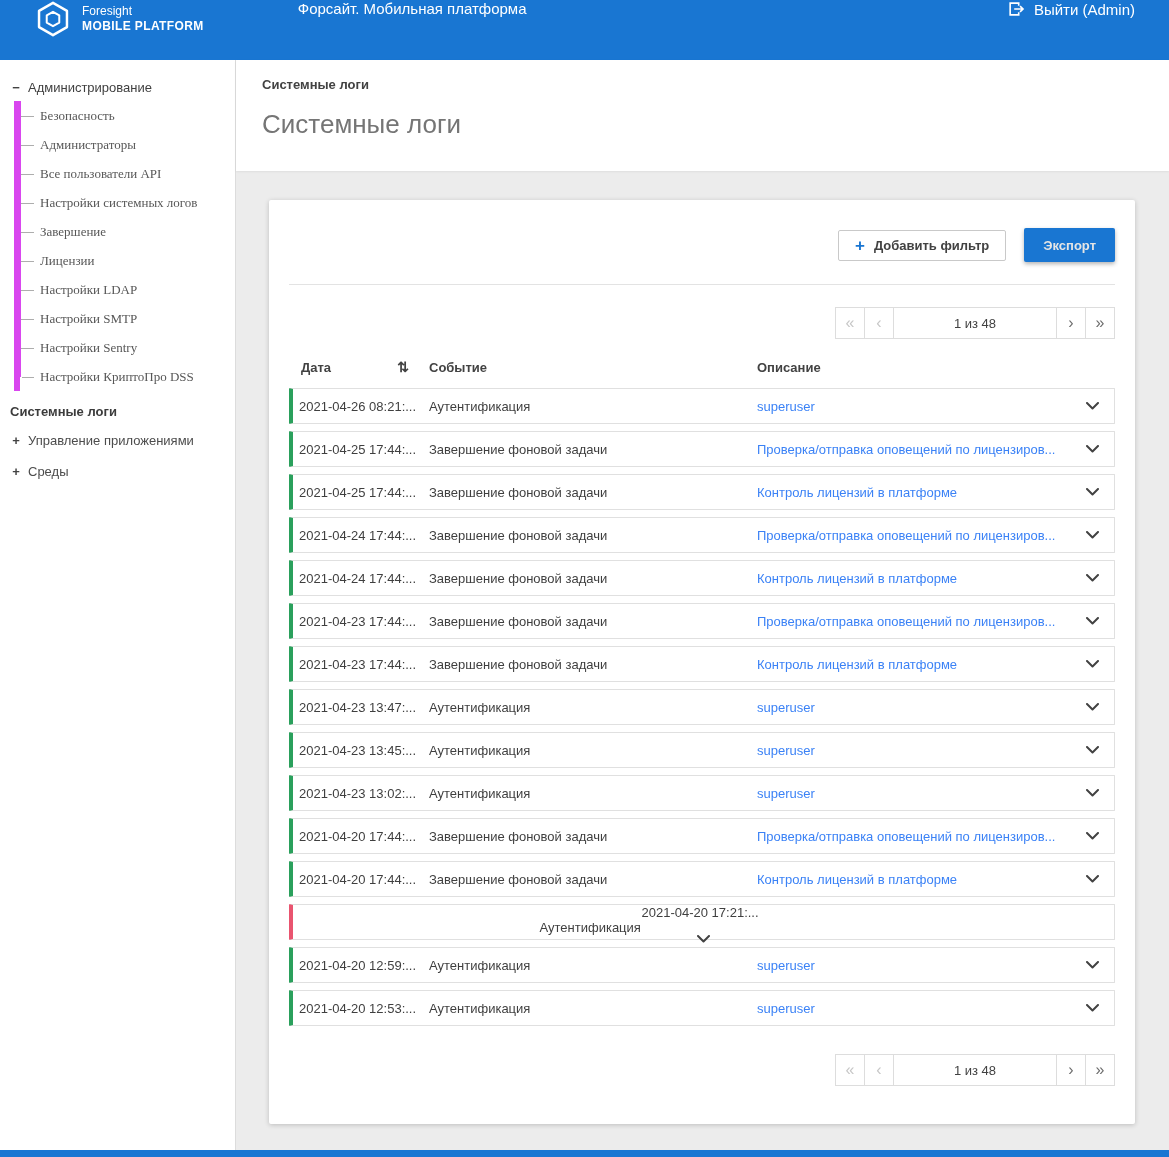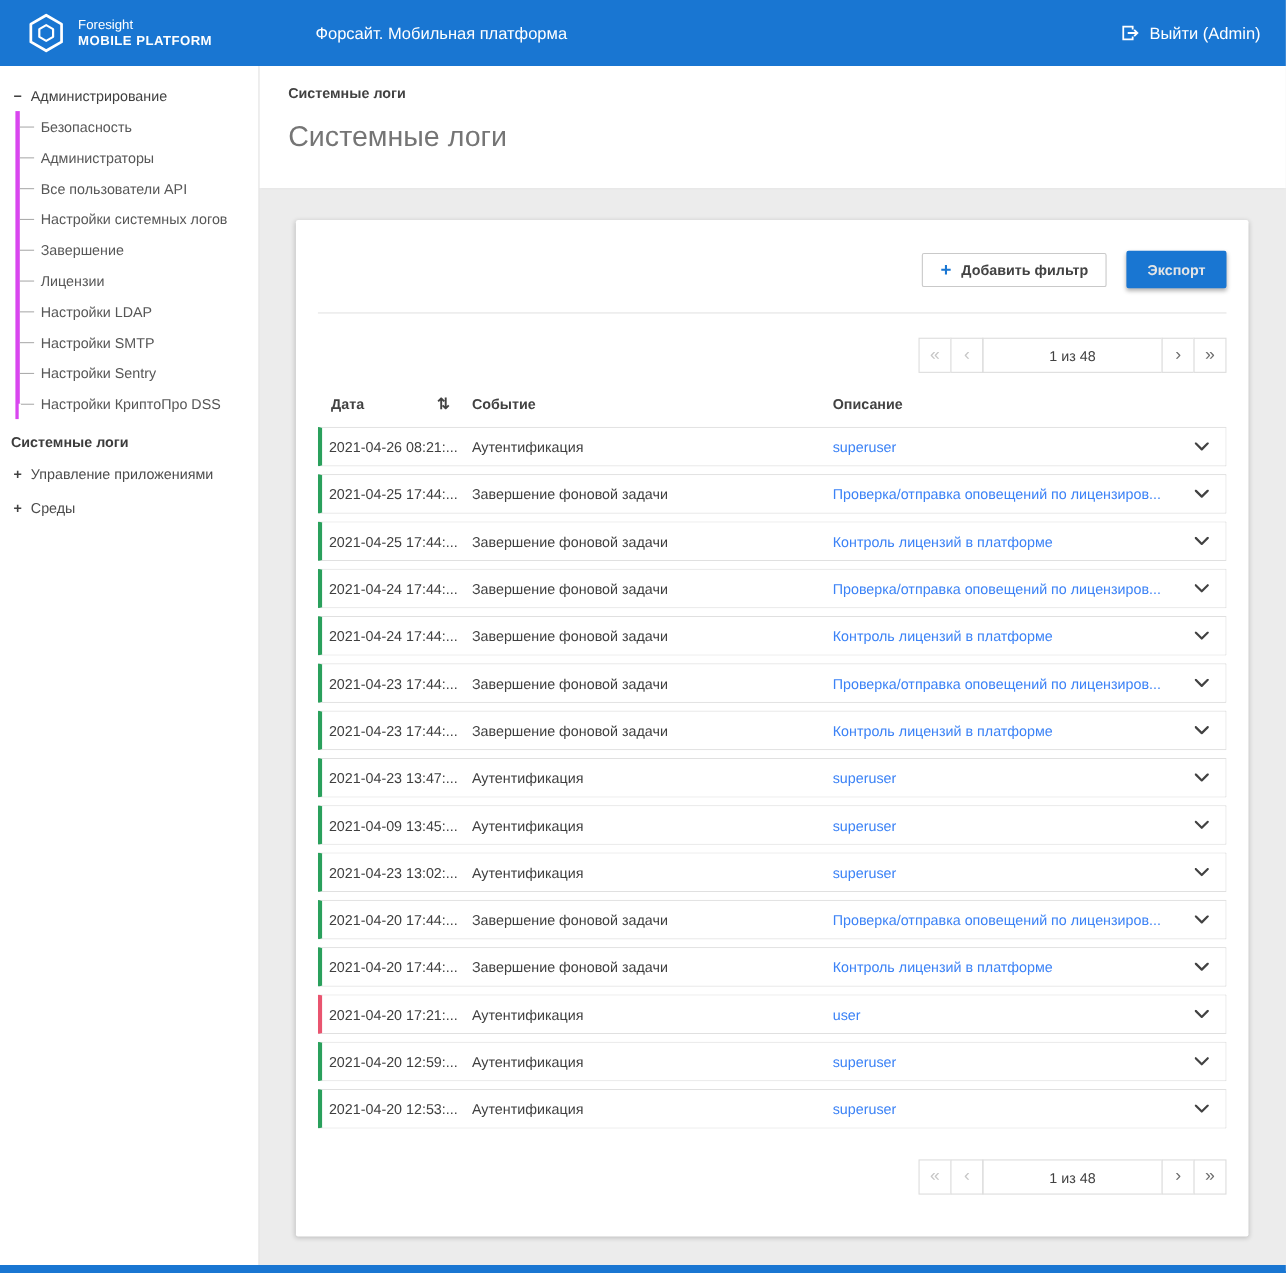--- a/index.html
+++ b/index.html
@@ -7,41 +7,41 @@
   body {
     width: 1169px; height: 1157px; overflow: hidden;
     font-family: "Liberation Sans", sans-serif;
     background: #ececec;
   }
   .page { width: 1169px; height: 1157px; display: flex; flex-direction: column; }
 
   
   .header {
     flex: 0 0 60px; background: var(--accent, #1976d2);
-    display: flex; align-items: center; padding: 0 23px; color: #fff;
+    display: flex; align-items: flex-start; padding: 0 34px; color: #fff;
   }
   .logo-wrap { display: flex; align-items: center; gap: 10px; cursor: pointer; }
   .logo-text { display: flex; flex-direction: column; line-height: 1.25; }
   .logo-line1 { font-size: 12px; }
   .logo-line2 { font-size: 12px; font-weight: bold; letter-spacing: 0.4px; }
   .app-title { font-size: 15px; margin-left: 94px; }
   .logout { margin-left: auto; display: flex; align-items: center; gap: 9px; font-size: 15px; cursor: pointer; }
 
   
   .body-row { flex: 1 1 auto; display: flex; min-height: 0; }
 
   
   .sidebar {
     width: 236px; flex: 0 0 236px; background: #fff;
     border-right: 1px solid #dcdcdc; padding: 16px 0 0 10px;
     font-size: 13px; color: #4c4c4c; overflow: hidden;
   }
   .tree-root { display: flex; align-items: center; padding: 4px 0 6px; cursor: pointer; color: #3f3f3f; }
   .glyph { width: 12px; margin-right: 6px; font-weight: bold; color: #424242; text-align: center; flex: 0 0 12px; cursor: pointer; }
-  .tree-children { list-style: none; margin: 0 0 0 4px; padding: 0; border-left: 4px solid #d946ef; position: relative; }
+  .tree-children { list-style: none; margin: 0 0 0 4px; padding: 0; border-left: 7px solid #d946ef; position: relative; font-family: Liberation Serif, serif; }
   .tree-children li { position: relative; padding: 6.5px 6px 6.5px 19px; color: #575757; cursor: pointer; white-space: nowrap; }
   .tree-children li::before { content: ""; position: absolute; left: 0; top: 50%; width: 13px; border-top: 1px solid #adadad; }
   .tree-children li:last-child::after { content: ""; position: absolute; left: -1px; top: 50%; bottom: -2px; width: 2px; background: #fff; }
   .active-item { font-weight: bold; color: #3c3c3c; padding: 13px 0 6px; cursor: pointer; }
   .collapsed-item { display: flex; align-items: center; padding: 8px 0; cursor: pointer; color: #4c4c4c; }
 
   
   .main { flex: 1 1 auto; display: flex; flex-direction: column; min-width: 0; background: #ececec; }
   .page-head { background: #fff; padding: 17px 26px 0; height: 111px; box-shadow: 0 1px 2px rgba(0,0,0,0.06); }
   .breadcrumb { font-size: 13px; font-weight: bold; color: #424242; margin-bottom: 17px; }
@@ -93,21 +93,21 @@
   .th-event { width: 328px; }
   .th-desc { flex: 1; }
 
   .log-row {
     display: flex; align-items: center; height: 36px;
     border: 1px solid #e0e0e0; border-left: 4px solid var(--success, #2aa05c);
     border-radius: 1px; margin-bottom: 7px; font-size: 13px; color: #3f3f3f;
     background: #fff; cursor: pointer;
   }
   .log-row.success { border-left-color: var(--success, #2aa05c); }
-  .log-row.error { border-left-color: var(--error, #e9546f); }
+  .log-row.error { border-left-color: var(--error, #e9546f); flex-direction: column; }
   .row-date { width: 136px; padding-left: 6px; white-space: nowrap; }
   .row-event { width: 328px; white-space: nowrap; }
   .row-desc { flex: 1; color: #3b82f6; white-space: nowrap; overflow: hidden; }
   .row-chevron { width: 44px; display: flex; align-items: center; justify-content: center; cursor: pointer; }
 
   .pagination.bottom { margin-top: 28px; }
 
   
   .footer { flex: 0 0 7px; background: var(--accent, #1976d2); }
 </style>
@@ -300,21 +300,21 @@
     <div class="row-desc">superuser</div>
     <div class="row-chevron">
       <span style="display:flex;">
         <svg width="13" height="8" viewBox="0 0 13 8">
           <polyline points="1,1 6.5,6.5 12,1" fill="none" stroke="#424242" stroke-width="2" stroke-linecap="round" stroke-linejoin="round"></polyline>
         </svg>
       </span>
     </div>
   </div>
               <div class="log-row success">
-    <div class="row-date">2021-04-09 13:45:...</div>
+    <div class="row-date">2021-04-23 13:45:...</div>
     <div class="row-event">Аутентификация</div>
     <div class="row-desc">superuser</div>
     <div class="row-chevron">
       <span style="display:flex;">
         <svg width="13" height="8" viewBox="0 0 13 8">
           <polyline points="1,1 6.5,6.5 12,1" fill="none" stroke="#424242" stroke-width="2" stroke-linecap="round" stroke-linejoin="round"></polyline>
         </svg>
       </span>
     </div>
   </div>

